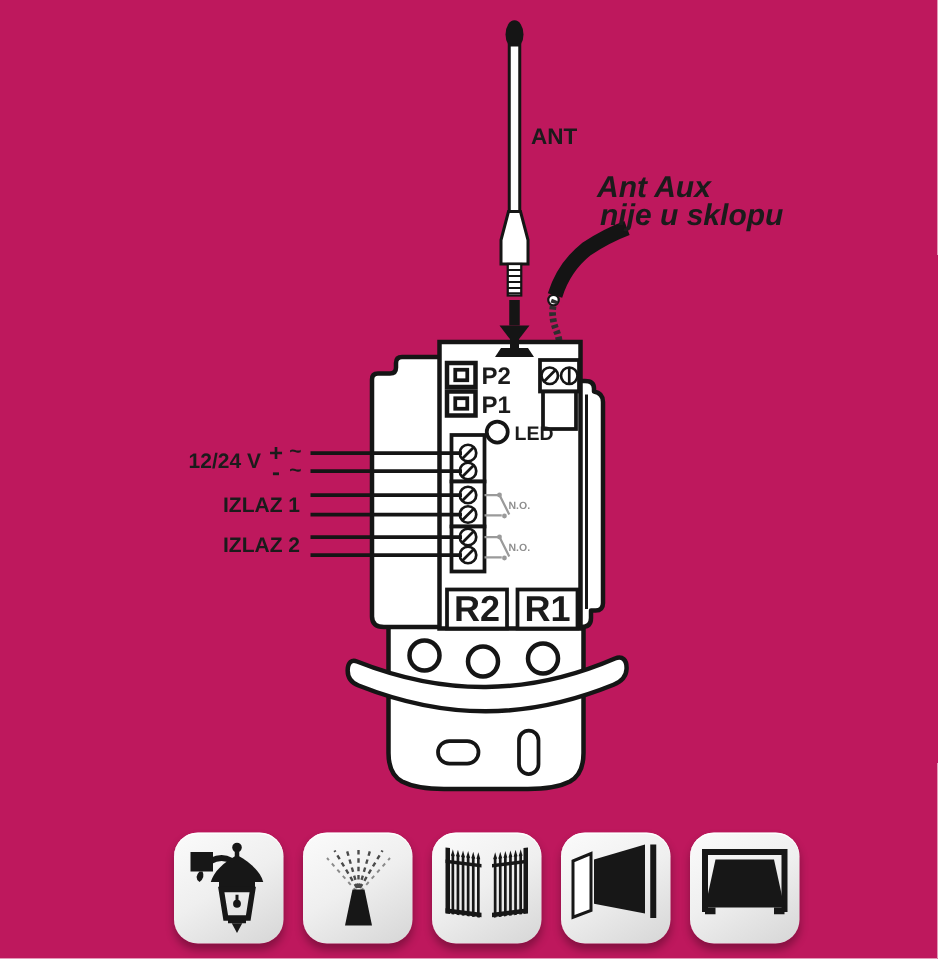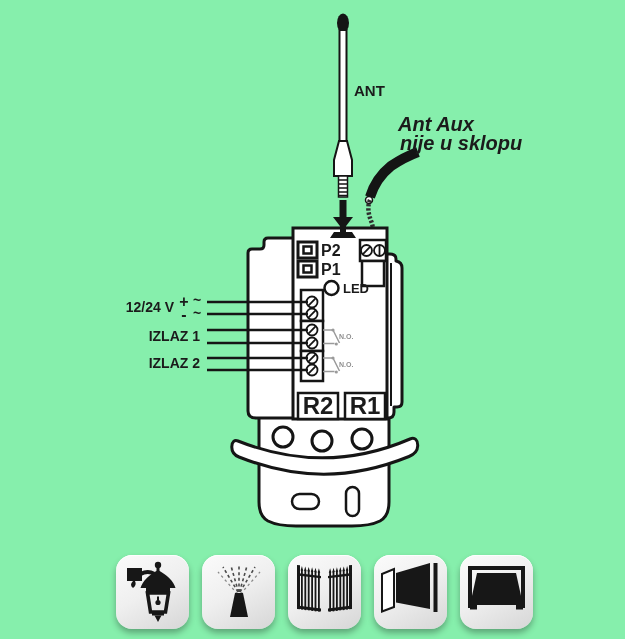--- a/index.html
+++ b/index.html
@@ -1,16 +1,16 @@
 <!DOCTYPE html>
 <html><head>
 <meta charset="utf-8">
 <style>
   html,body{margin:0;padding:0;background:#fff;}
-  .screen{position:relative;width:625px;height:639px;background:#86efac;overflow:hidden;
+  .screen{position:relative;width:625px;height:639px;background:#be185d;overflow:hidden;
           font-family:"Liberation Sans",sans-serif;}
   svg{display:block;}
   
   .t-ant{font:bold 15px "Liberation Sans",sans-serif;fill:#1b1b1b;}
   .t-aux{font:italic 600 20px "Liberation Sans",sans-serif;fill:#1b1b1b;}
   .t-jumper{font:bold 16px "Liberation Sans",sans-serif;fill:#1b1b1b;}
   .t-led{font:bold 13px "Liberation Sans",sans-serif;fill:#1b1b1b;}
   .t-wire{font:bold 14px "Liberation Sans",sans-serif;fill:#1b1b1b;}
   .t-sign{font:bold 16px "Liberation Sans",sans-serif;fill:#1b1b1b;}
   .t-tilde{font:bold 14px "Liberation Sans",sans-serif;fill:#1b1b1b;}

